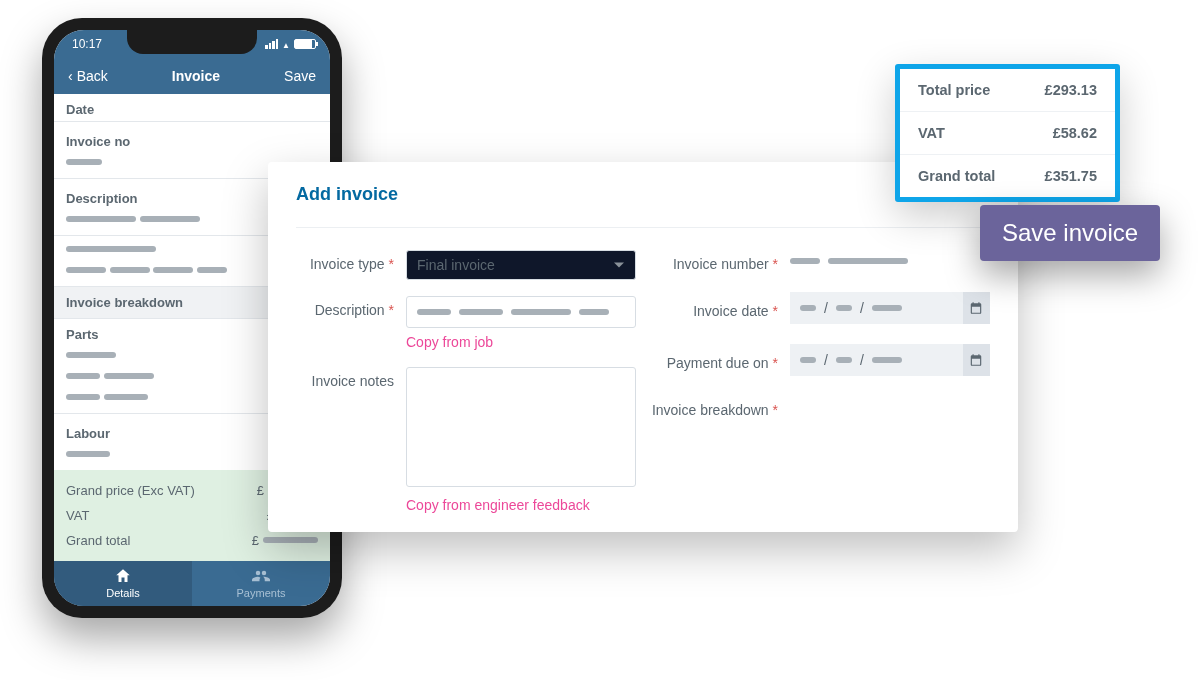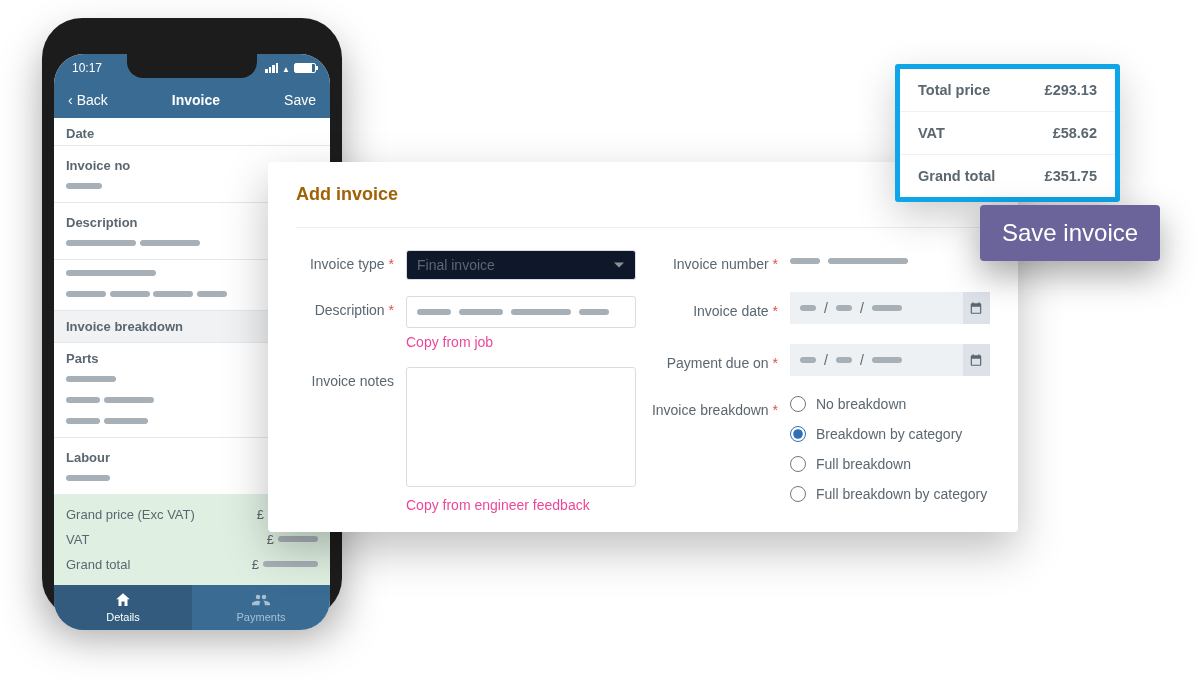--- a/index.html
+++ b/index.html
@@ -20,21 +20,21 @@
     border-radius: 40px;
     padding: 12px;
     box-shadow: 0 20px 40px rgba(0,0,0,.35);
   }
   .phone-screen {
     width: 100%; height: 100%;
     background: #fff;
     border-radius: 30px;
     overflow: hidden;
     position: relative;
-    display: flex; flex-direction: column; margin-top: 24px;
+    display: flex; flex-direction: column;
   }
   .notch {
     position: absolute; top: 0; left: 50%; transform: translateX(-50%);
     width: 130px; height: 24px;
     background: #1c1c1c;
     border-radius: 0 0 16px 16px;
     z-index: 5;
   }
   .status-bar {
     background:#3a6b92; color:#fff;
@@ -91,21 +91,21 @@
   
   .card {
     position:absolute;
     left: 268px; top: 162px;
     width: 750px; height: 370px;
     background:#fff; border-radius:4px;
     box-shadow: 0 18px 45px rgba(0,0,0,.25);
     z-index:2;
     padding: 22px 28px;
   }
-  .card h2 { color:#a16207; font-size:18px; font-weight:600; margin-bottom:22px; }
+  .card h2 { color:#0369a1; font-size:18px; font-weight:600; margin-bottom:22px; }
   .card .divider2 { height:1px; background:#eceff2; margin-bottom:22px; }
   .form-grid {
     display:grid; grid-template-columns: 340px 1fr; gap:0 4px;
   }
   .frow { display:flex; align-items:flex-start; margin-bottom:16px; }
   .flabel { width:110px; text-align:right; padding-right:12px; color:#5b6770; font-size:14px; padding-top:6px;}
   .flabel .req { color:#d9534f; }
   .fctrl { flex:1; }
   select,input[type=text],textarea,.fake-input {
     border:1px solid #d7dde3; border-radius:3px; padding:6px 10px;
@@ -309,38 +309,20 @@
           <div class="fake-input" style="border:none"><span class="blob" style="width:16px"></span>/<span class="blob" style="width:16px"></span>/<span class="blob" style="width:30px"></span></div>
           <div class="cal">
             <svg width="14" height="14" viewBox="0 0 24 24">
                 <path fill="currentColor" d="M19 4h-1V2h-2v2H8V2H6v2H5a2 2 0 00-2 2v14a2 2 0 002 2h14a2 2 0 002-2V6a2 2 0 00-2-2zm0 16H5V10h14v10z"></path>
               </svg>
           </div>
         </div>
       </div>
       <div class="frow-right" style="align-items:flex-start">
         <div class="flabel"><span>Invoice breakdown</span> <span class="req">*</span></div>
-        <div class="fctrl radios">
-          <label>
-              <input type="radio" name="bd" style="">
-              <span>No breakdown</span>
-            </label>
-          <label>
-              <input type="radio" name="bd" checked="" style="">
-              <span>Breakdown by category</span>
-            </label>
-          <label>
-              <input type="radio" name="bd" style="">
-              <span>Full breakdown</span>
-            </label>
-          <label>
-              <input type="radio" name="bd" style="">
-              <span>Full breakdown by category</span>
-            </label>
-        </div>
       </div>
     </div>
   </div>
 </div>
 
 <div class="totals-card">
   <div class="trow2">
       <span>Total price</span>
       <span>£293.13</span>
     </div>

